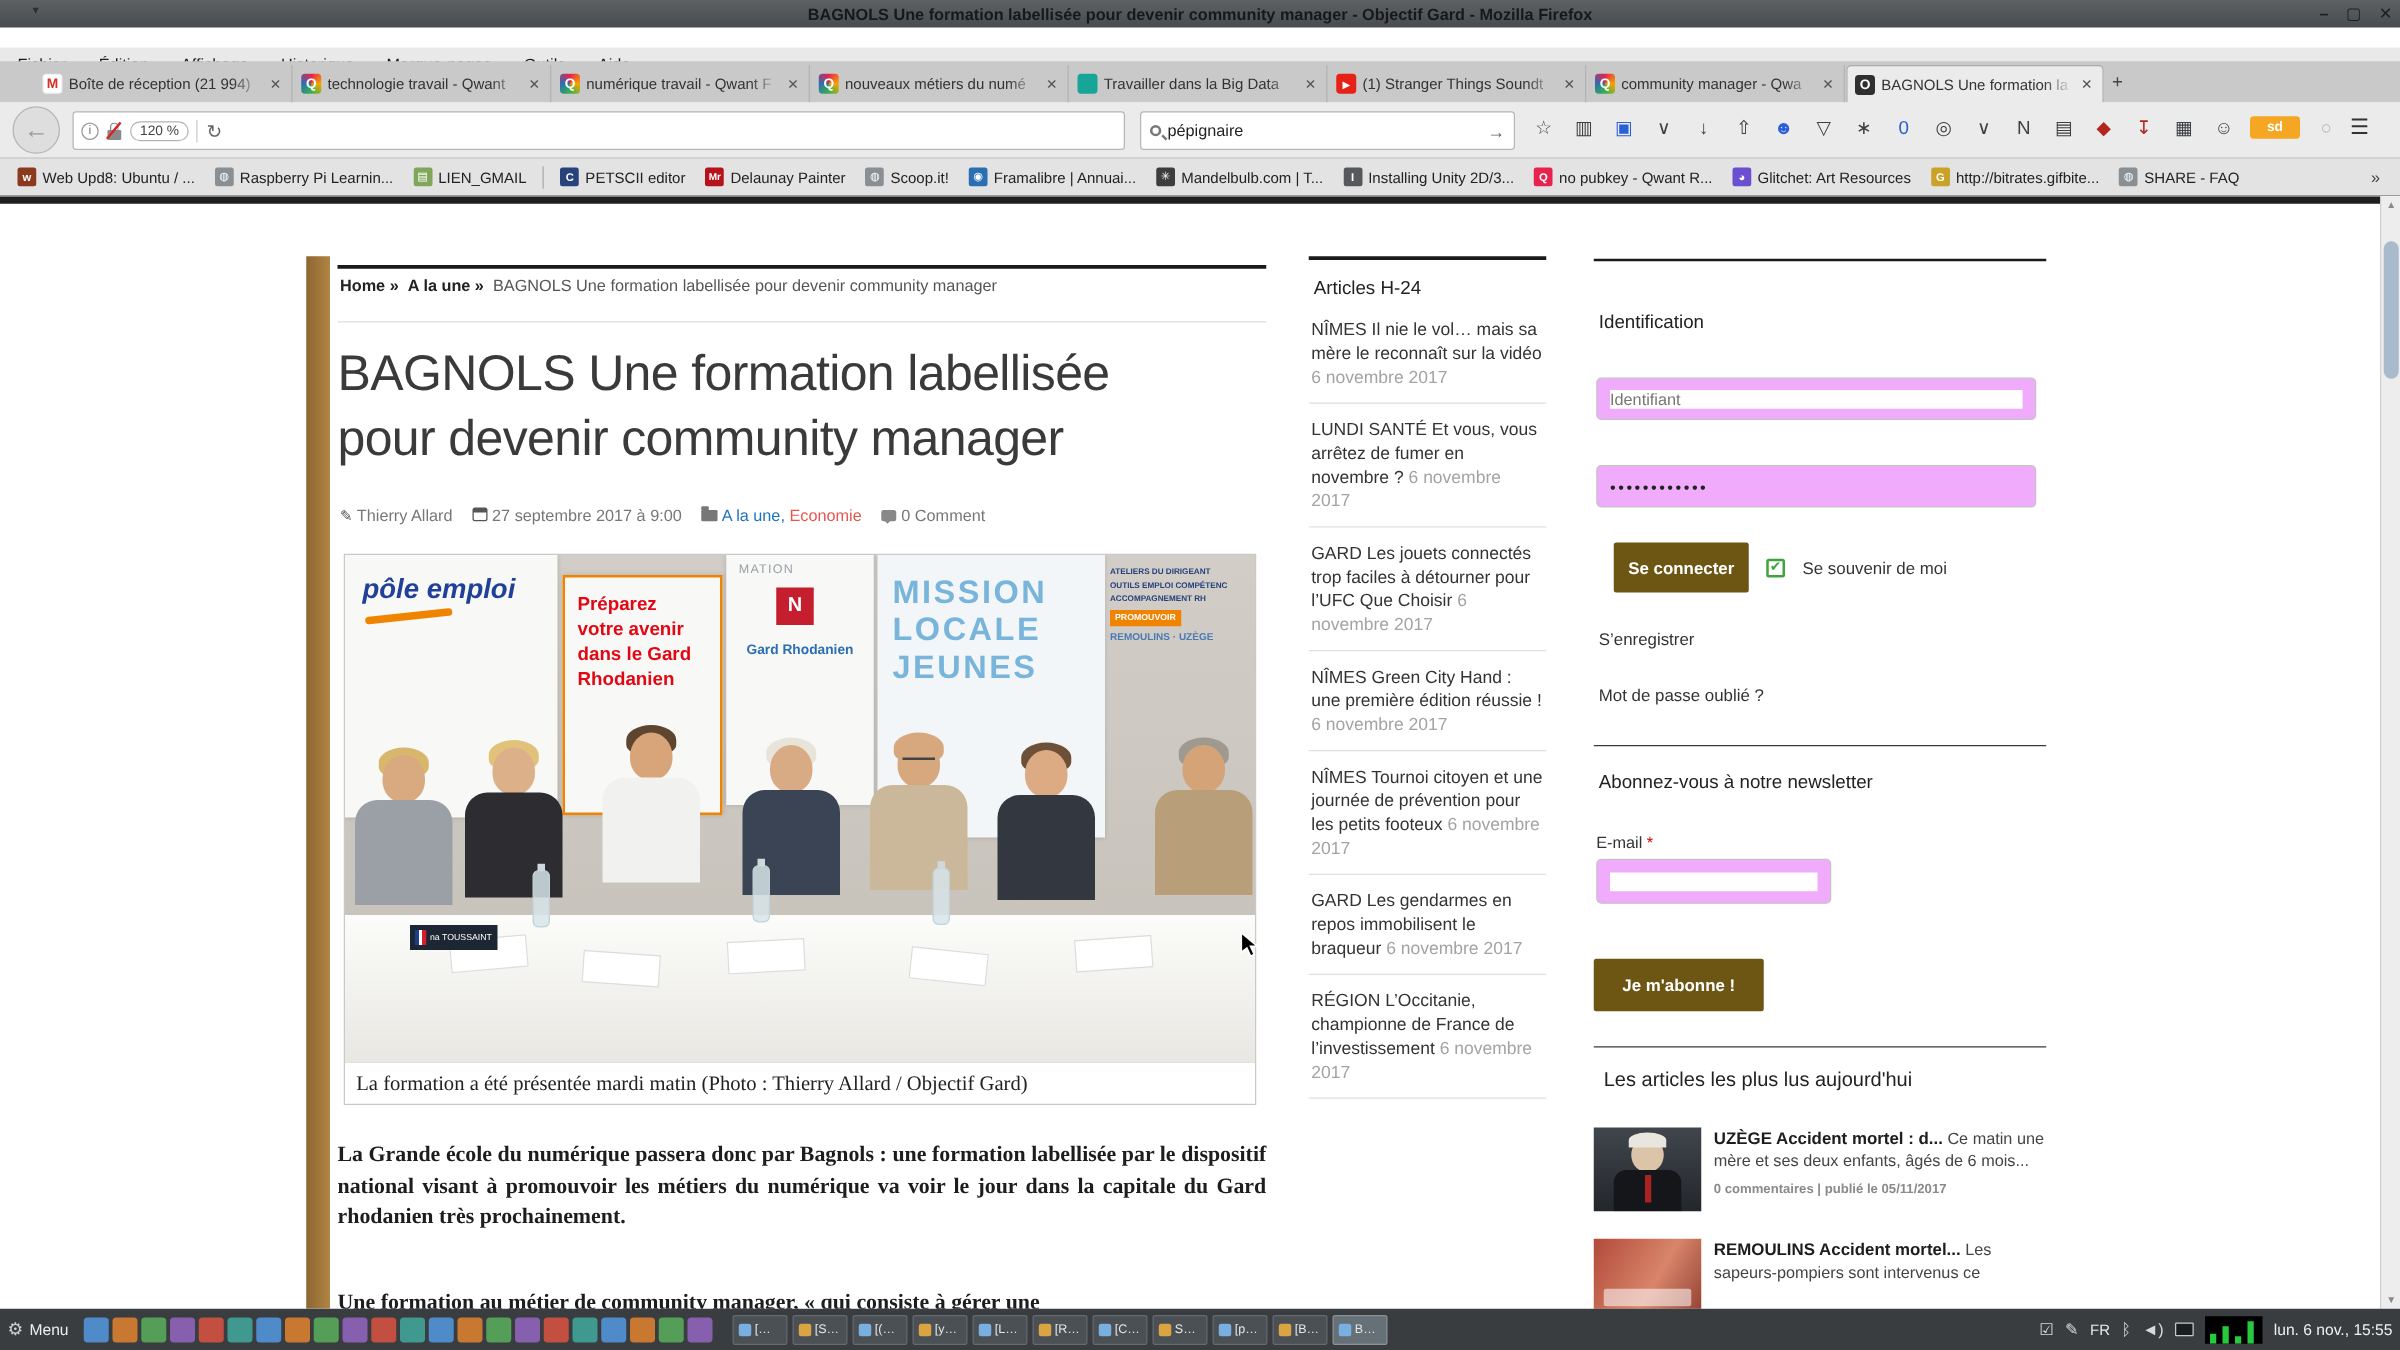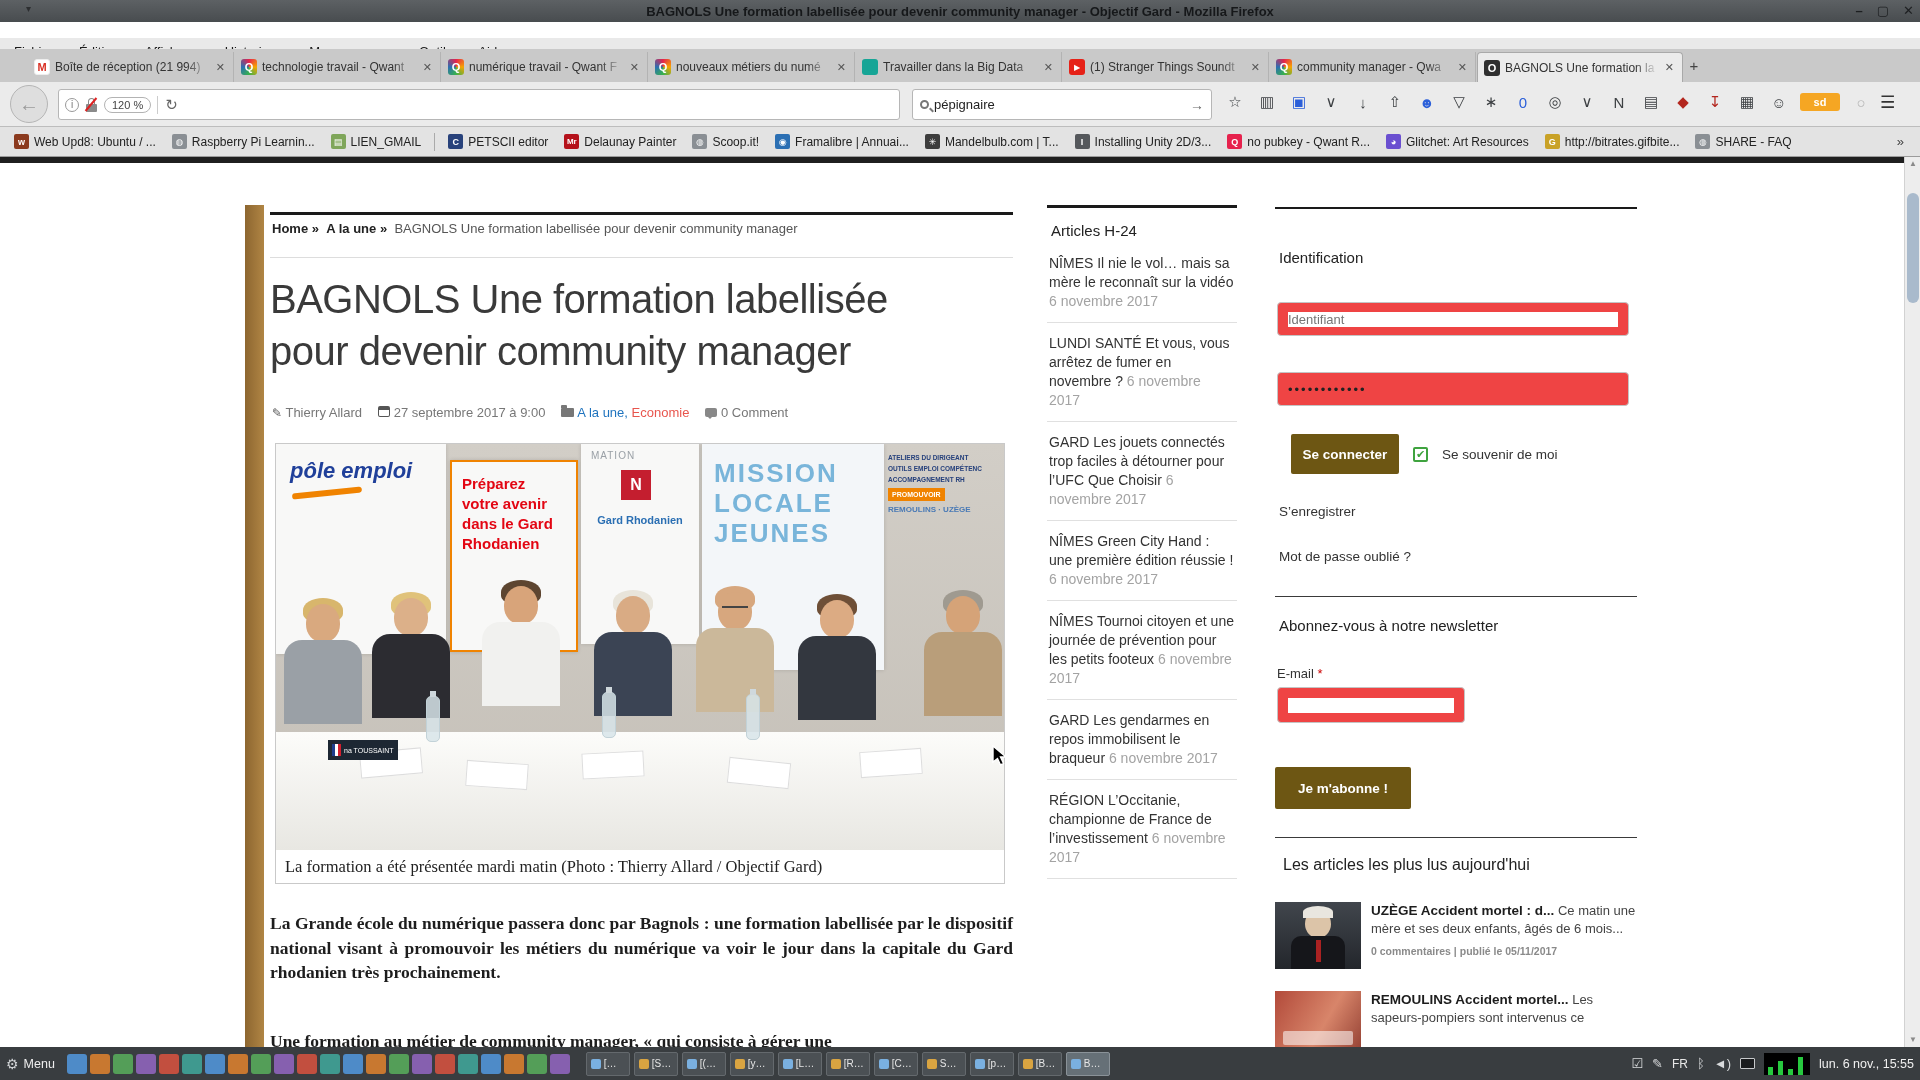--- a/index.html
+++ b/index.html
@@ -113,21 +113,21 @@
 
   .h24{position:absolute;left:1047px;top:48px;width:190px}
   .h24 .rule{width:190px;height:3px;background:#1a1a1a}
   .h24 h3{font-size:15px;font-weight:normal;color:#222;margin:14px 4px 4px}
   .h24item{padding:11px 2px;font-size:14px;line-height:19px;color:#333;border-bottom:1px solid #e0e0e0}
   .h24item .dt{color:#a3a3a3}
 
   .rsb{position:absolute;left:1275px;top:50px;width:362px}
   .rsb .rule{width:362px;height:2px;background:#1a1a1a}
   .rsb h3{font-size:15px;font-weight:normal;color:#222}
-  .input{background:#ef4444;border:1px solid #c4c4c4;border-radius:4px;font-size:13px;color:#999;display:flex;align-items:center;padding:0 10px}
+  .input{background:#f0abfc;border:1px solid #c4c4c4;border-radius:4px;font-size:13px;color:#999;display:flex;align-items:center;padding:0 10px}
   .btn-brown{background:#6d5613;color:#fff;font-weight:bold;font-size:13.5px;border-radius:2px;display:inline-flex;align-items:center;justify-content:center}
   .chk{width:15px;height:15px;border:2px solid #3fa33f;background:#fff;color:#3fa33f;font-size:11px;line-height:11px;text-align:center;border-radius:2px}
   .rlink{font-size:13.5px;color:#333}
   .darkhr{height:1px;background:#3a3a3a;width:362px}
   .mritem{display:flex;gap:10px}
   .thumb{width:86px;height:67px;flex:none;position:relative;overflow:hidden}
   .mrtext{font-size:13px;line-height:17.5px;color:#444;flex:1}
   .mrtext b{color:#1d1d1d;font-size:13.5px}
   .mrmeta{font-size:10.5px;color:#8a8a8a;font-weight:bold;margin-top:6px}
 

